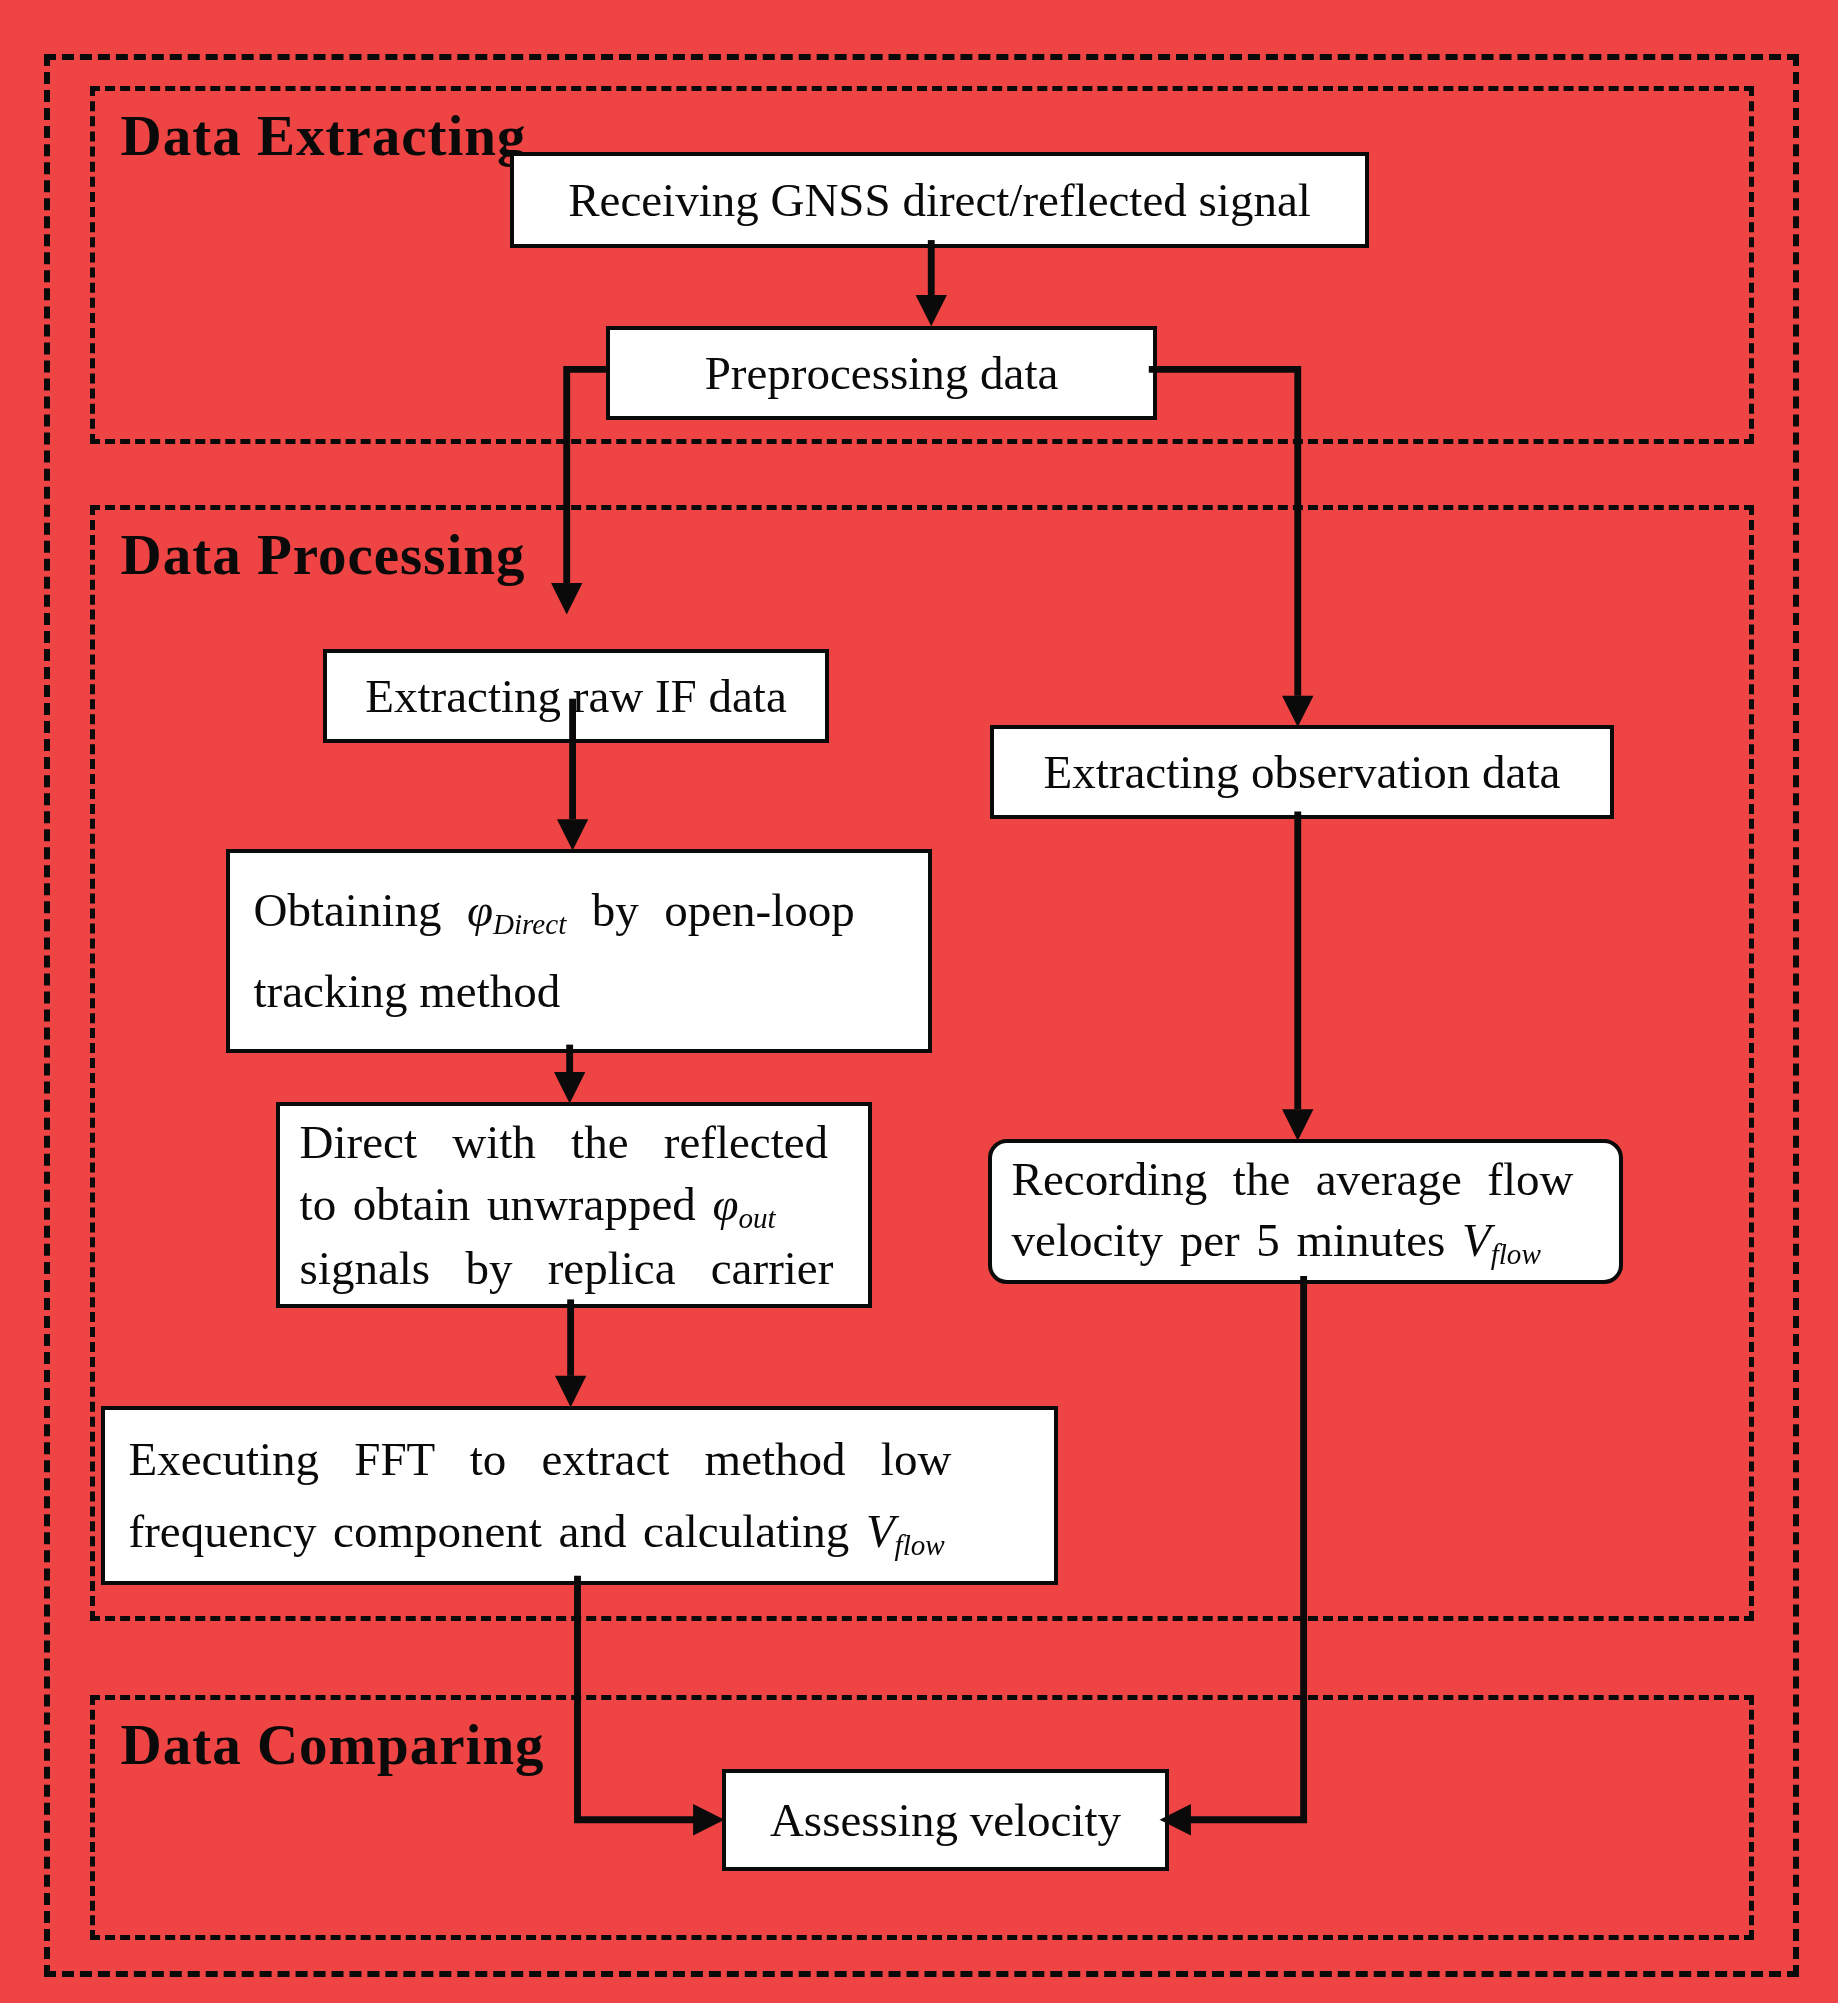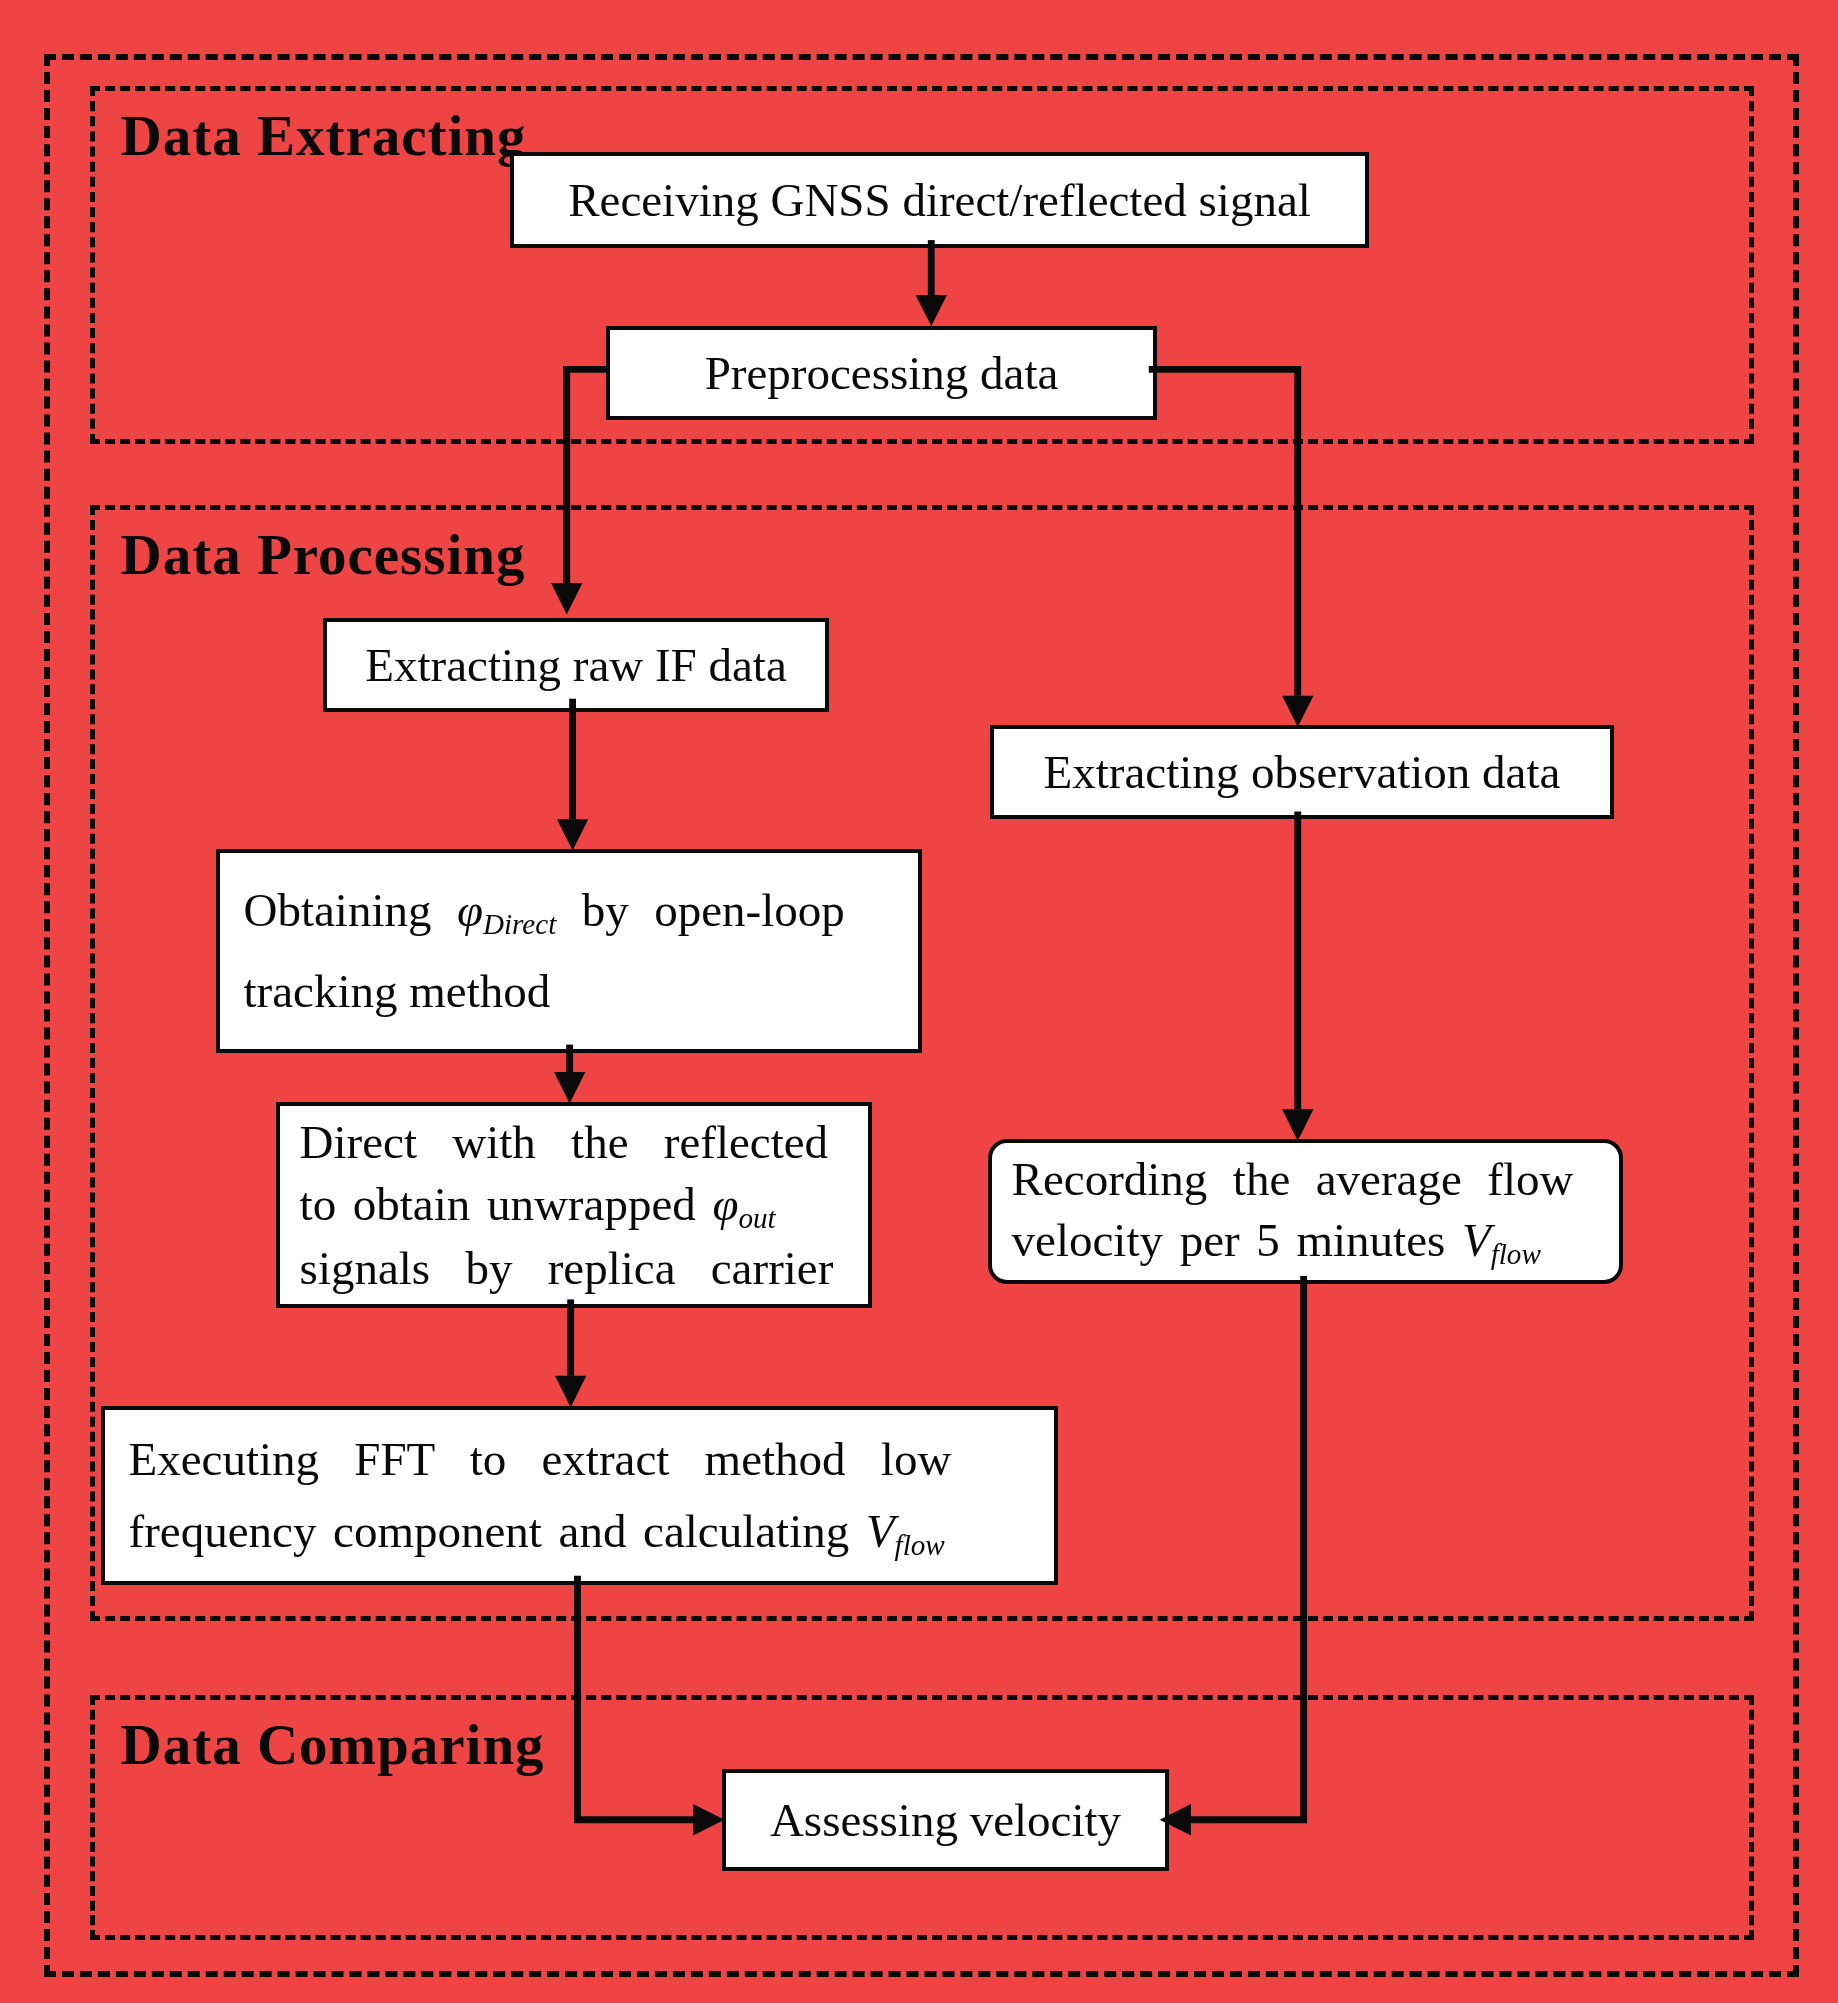--- a/index.html
+++ b/index.html
@@ -48,25 +48,25 @@
   </div>
 
   <div class="box" style="left:606px;top:326px;width:543px;height:86px;">
     <span class="line">Preprocessing data</span>
   </div>
 
   <div class="box" style="left:510px;top:152px;width:851px;height:88px;">
     <span class="line">Receiving GNSS direct/reflected signal</span>
   </div>
 
-  <div class="box" style="left:323px;top:618px;width:498px;height:86px;">
+  <div class="box" style="left:323px;top:649px;width:498px;height:86px;">
     <span class="line">Extracting raw IF data</span>
   </div>
 
-  <div class="box multi" style="left:216px;top:849px;width:651px;height:196px;padding:0 23.5px;line-height:1.72;">
+  <div class="box multi" style="left:226px;top:849px;width:651px;height:196px;padding:0 23.5px;line-height:1.72;">
     <span class="line ws-md"><span>Obtaining </span><span class="sym">φ</span><span class="sub">Direct</span><span> by open-loop</span></span>
     <span class="line">tracking method</span>
   </div>
 
   <div class="box multi" style="left:276px;top:1102px;width:549px;height:198px;padding:0 19.6px;line-height:1.32;">
     <span class="line ws-lg">Direct with the reflected</span>
     <span class="line ws-sm"><span>to obtain unwrapped </span><span class="sym">φ</span><span class="sub">out</span></span>
     <span class="line ws-lg">signals by replica carrier</span>
   </div>
 

